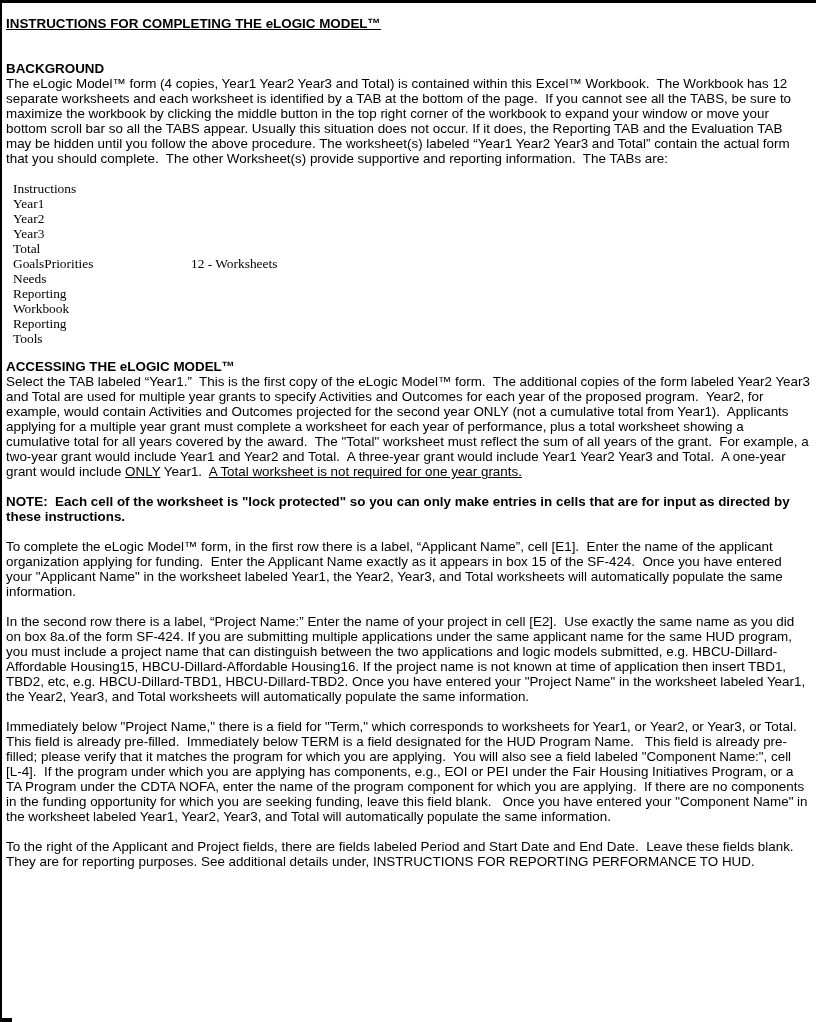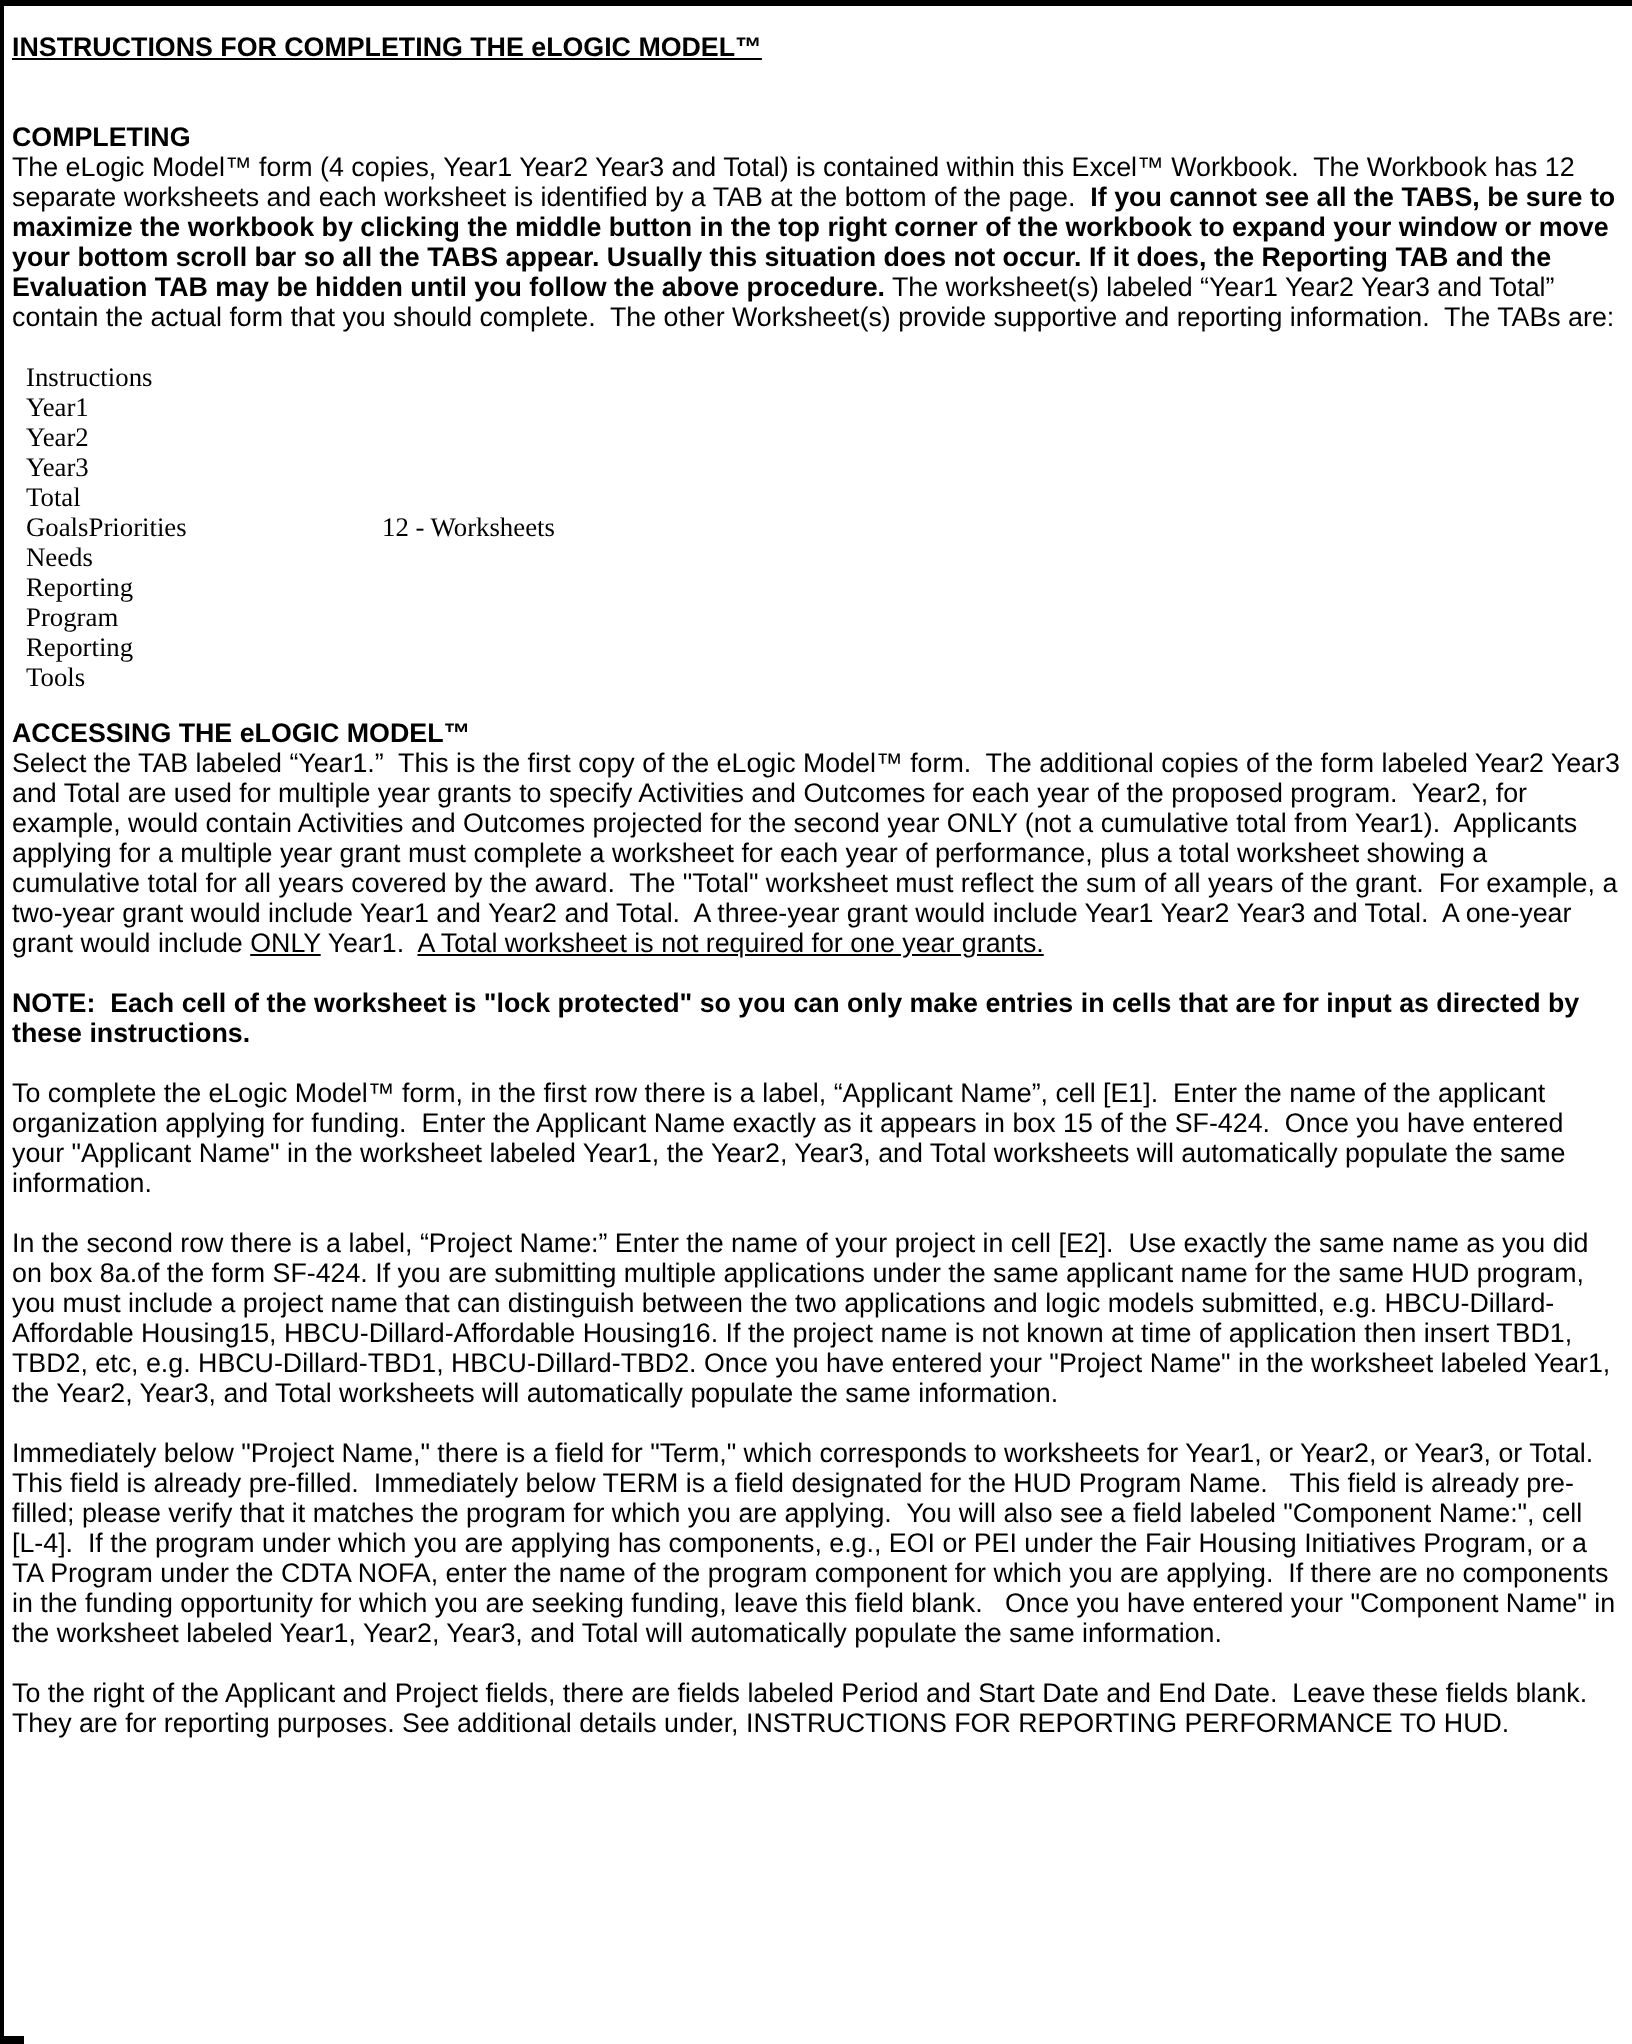--- a/index.html
+++ b/index.html
@@ -30,21 +30,21 @@
   }
   .para { margin-bottom: 15px; }
   .page-title {
     font-weight: bold;
     text-decoration: underline;
     margin: 0 0 30px 0;
   }
   .heading {
     font-weight: bold;
   }
-  .bold { font-weight: bold; }
+  .bold { font-weight: normal; }
   .ul { text-decoration: underline; }
   .tabs-list { margin-bottom: 13px; }
   .tab-row {
     position: relative;
     padding-left: 7px;
     height: 15px;
     font-family: Liberation Serif, serif;
   }
   .annotation {
     position: absolute;
@@ -62,33 +62,33 @@
   }
 </style>
 </head>
 <body>
 
 <div class="sheet">
   <div class="content">
 
     <p class="page-title">INSTRUCTIONS FOR COMPLETING THE eLOGIC MODEL™</p>
 
-    <p class="heading">COMPLETING</p>
+    <p class="heading">BACKGROUND</p>
     <p class="para"><span>The eLogic Model™ form (4 copies, Year1 Year2 Year3 and Total) is contained within this Excel™ Workbook.  The Workbook has 12 separate worksheets and each worksheet is identified by a TAB at the bottom of the page.  </span><span class="bold">If you cannot see all the TABS, be sure to maximize the workbook by clicking the middle button in the top right corner of the workbook to expand your window or move your bottom scroll bar so all the TABS appear. Usually this situation does not occur. If it does, the Reporting TAB and the Evaluation TAB may be hidden until you follow the above procedure.</span><span> The worksheet(s) labeled “Year1 Year2 Year3 and Total” contain the actual form that you should complete.  The other Worksheet(s) provide supportive and reporting information.  The TABs are:</span></p>
 
     <div class="tabs-list">
       <div class="tab-row"><span>Instructions</span></div>
       <div class="tab-row"><span>Year1</span></div>
       <div class="tab-row"><span>Year2</span></div>
       <div class="tab-row"><span>Year3</span></div>
       <div class="tab-row"><span>Total</span></div>
       <div class="tab-row"><span>GoalsPriorities</span><span class="annotation">12 - Worksheets</span></div>
       <div class="tab-row"><span>Needs</span></div>
       <div class="tab-row"><span>Reporting</span></div>
-      <div class="tab-row"><span>Program</span></div>
+      <div class="tab-row"><span>Workbook</span></div>
       <div class="tab-row"><span>Reporting</span></div>
       <div class="tab-row"><span>Tools</span></div>
     </div>
 
     <p class="heading">ACCESSING THE eLOGIC MODEL™</p>
     <p class="para"><span>Select the TAB labeled “Year1.”  This is the first copy of the eLogic Model™ form.  The additional copies of the form labeled Year2 Year3 and Total are used for multiple year grants to specify Activities and Outcomes for each year of the proposed program.  Year2, for example, would contain Activities and Outcomes projected for the second year ONLY (not a cumulative total from Year1).  Applicants applying for a multiple year grant must complete a worksheet for each year of performance, plus a total worksheet showing a cumulative total for all years covered by the award.  The "Total" worksheet must reflect the sum of all years of the grant.  For example, a two-year grant would include Year1 and Year2 and Total.  A three-year grant would include Year1 Year2 Year3 and Total.  A one-year grant would include </span><span class="ul">ONLY</span><span> Year1.  </span><span class="ul">A Total worksheet is not required for one year grants.</span></p>
 
     <p class="para note-para">NOTE:  Each cell of the worksheet is "lock protected" so you can only make entries in cells that are for input as directed by these instructions.</p>
 
     <p class="para">To complete the eLogic Model™ form, in the first row there is a label, “Applicant Name”, cell [E1].  Enter the name of the applicant organization applying for funding.  Enter the Applicant Name exactly as it appears in box 15 of the SF-424.  Once you have entered your "Applicant Name" in the worksheet labeled Year1, the Year2, Year3, and Total worksheets will automatically populate the same information.</p>

